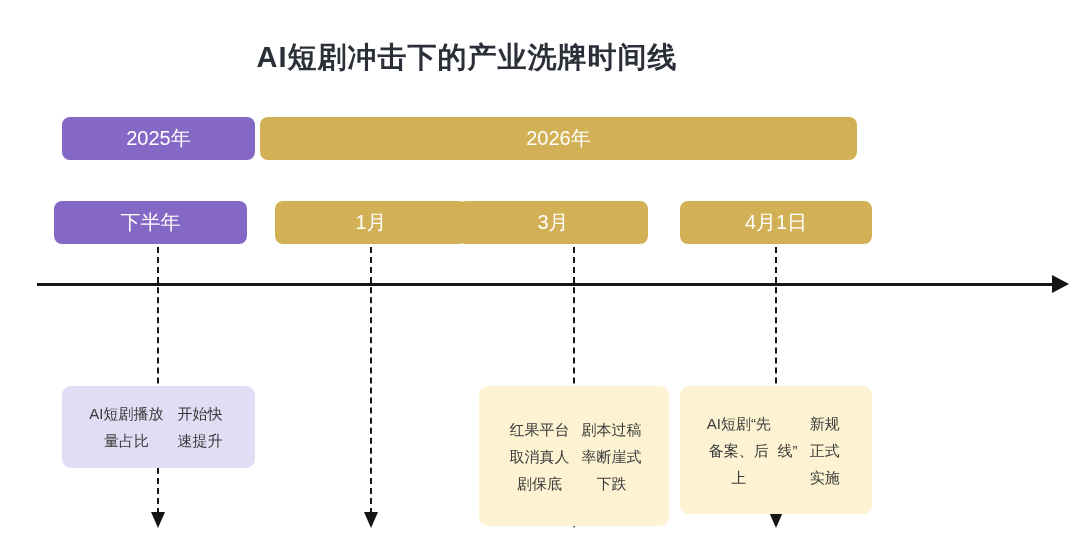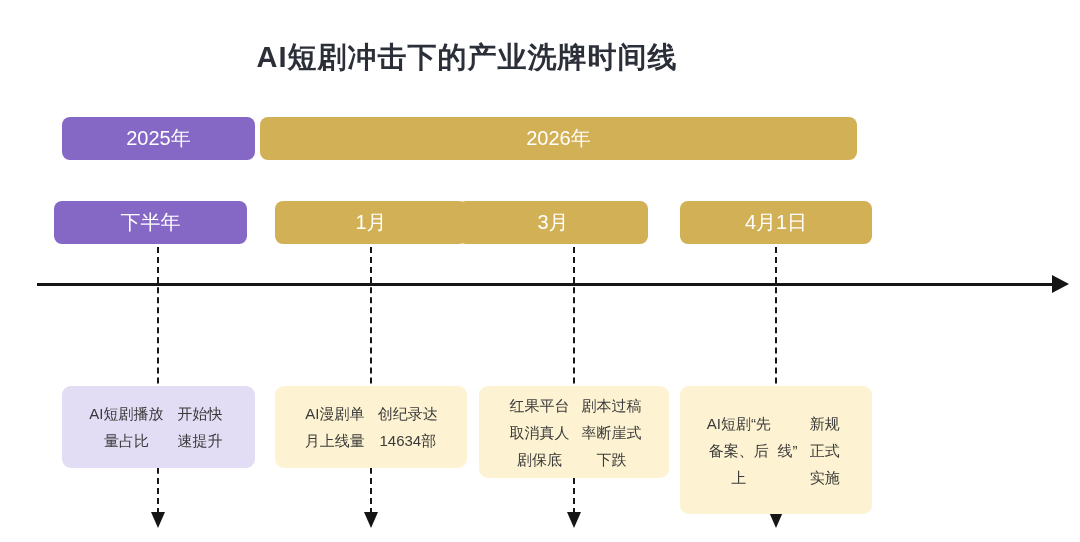--- a/index.html
+++ b/index.html
@@ -43,21 +43,21 @@
         border-top:16px solid var(--line)}
   .dh-1{left:139px}.dh-2{left:352px}.dh-3{left:555px}.dh-4{left:757px}
 
   .event{position:absolute;top:374px;border-radius:9px;display:flex;
         align-items:center;justify-content:center;text-align:center;z-index:2;
         font-size:15px;color:var(--box_text);line-height:27px;padding:6px 23px}
   .event.light_purple{background:var(--light_purple)}
   .event.light_yellow{background:var(--light_yellow)}
   .e-1{left:50px;width:193px;height:82px}
   .e-2{left:263px;width:192px;height:82px}
-  .e-3{left:467px;width:190px;height:92px}
+  .e-3{left:467px;width:190px;height:140px}
   .e-4{left:668px;width:192px;height:128px}
 </style>
 </head>
 <body>
 
 <div class="stage">
 
   <div class="title">AI短剧冲击下的产业洗牌时间线</div>
 
   <div class="year-row">
@@ -89,24 +89,20 @@
   <div class="dashline d-3"></div>
   <div class="dashline d-4"></div>
 
   <div class="axis"></div>
   <div class="axis-head"></div>
 
   <div class="event light_purple e-1">
     <div>AI短剧播放量占比</div>
     <div>开始快速提升</div>
   </div>
-  <div class="event light_yellow e-2">
-    <div>AI漫剧单月上线量</div>
-    <div>创纪录达14634部</div>
-  </div>
   <div class="event light_yellow e-3">
     <div>红果平台取消真人剧保底</div>
     <div>剧本过稿率断崖式下跌</div>
   </div>
   <div class="event light_yellow e-4">
     <div>AI短剧“先备案、后上</div>
     <div>线”</div>
     <div>新规正式实施</div>
   </div>
 

